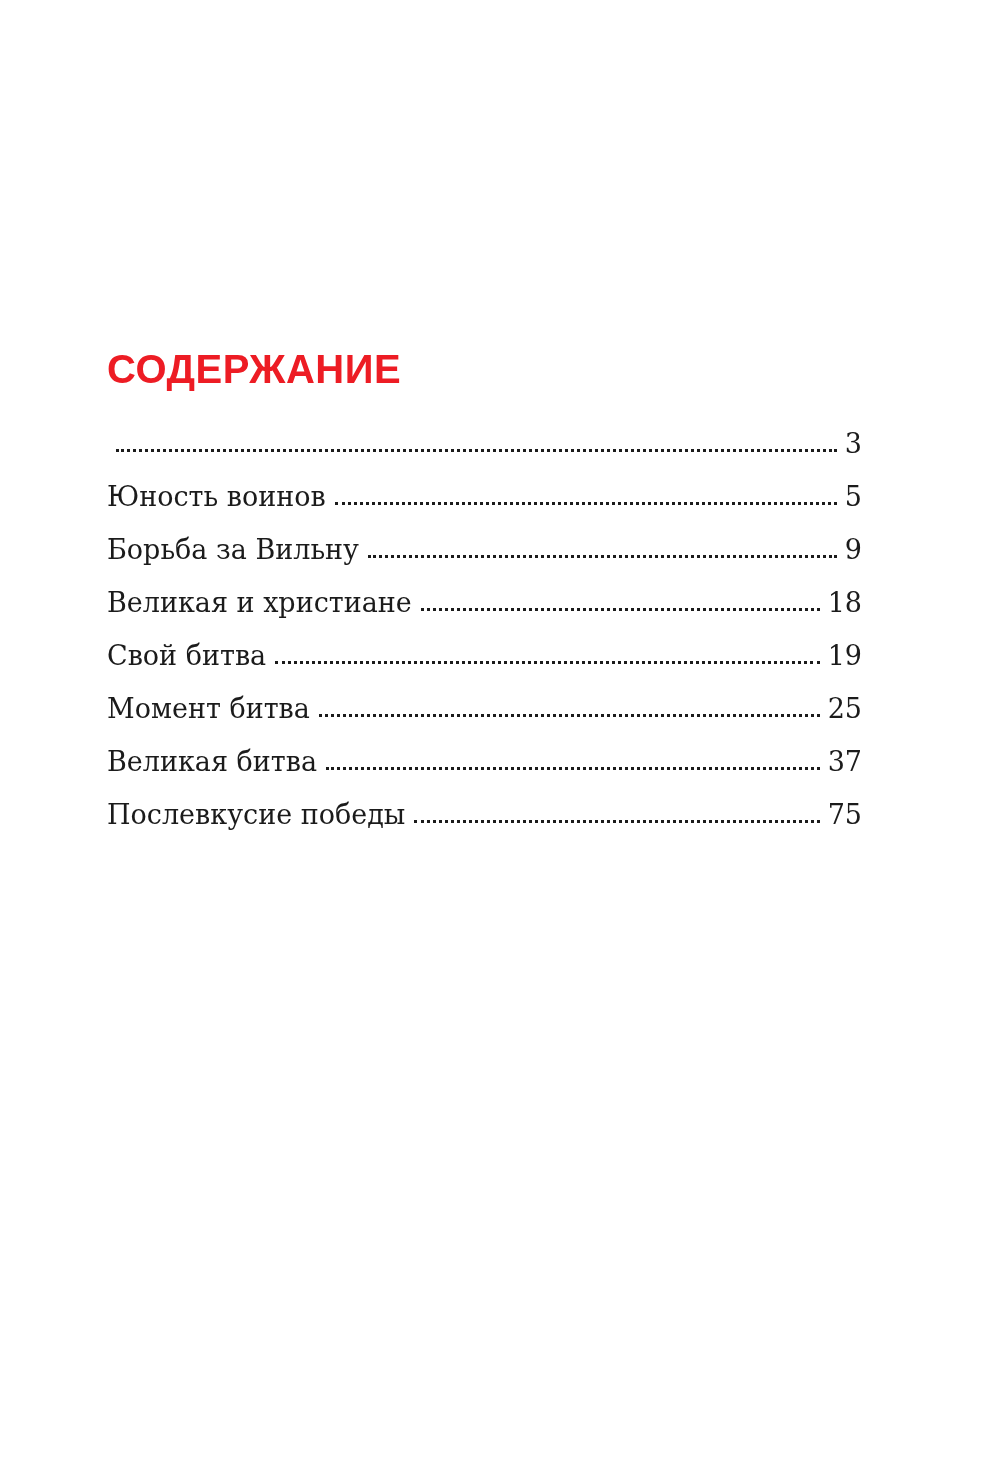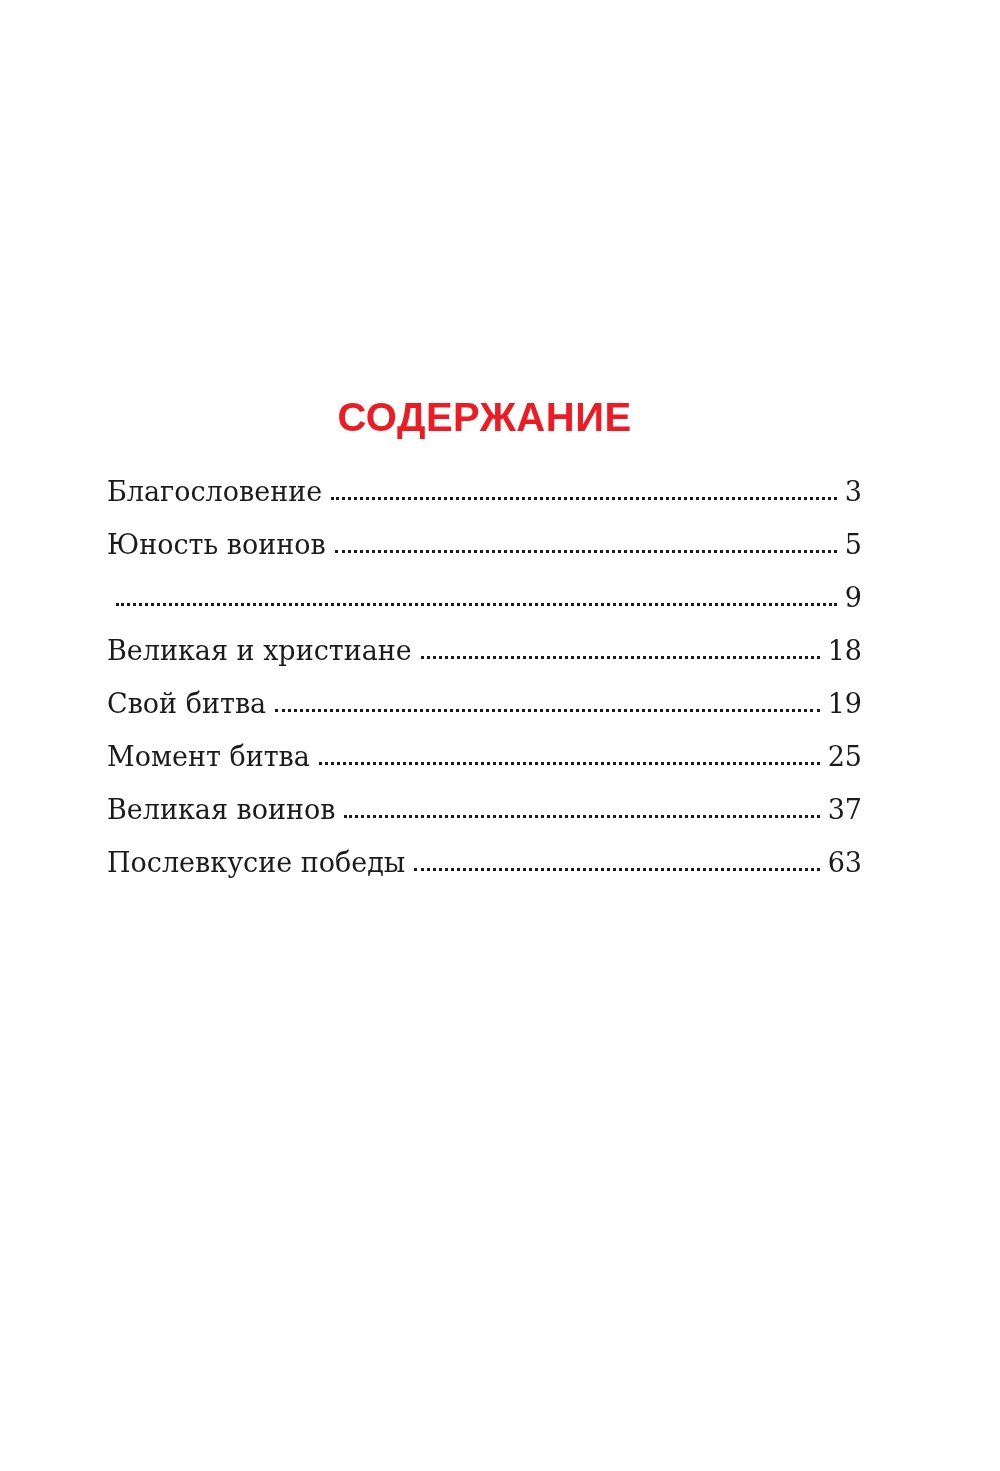--- a/index.html
+++ b/index.html
@@ -16,23 +16,22 @@
     position: absolute;
     inset: 0;
     background: #ffffff;
     padding: 349px 138px 0 107px;
   }
   .title {
     font-family: "Liberation Sans", sans-serif;
     font-weight: bold;
     font-size: 40px;
     line-height: 40px;
-    text-align: center;
+    text-align: left;
     letter-spacing: 0.5px;
-    margin-top: 48px;
   }
   .toc {
     margin-top: 28px;
   }
   .row {
     height: 53px;
     display: flex;
     align-items: center;
     font-size: 27px;
     white-space: nowrap;
@@ -50,32 +49,32 @@
     text-align: right;
   }
 </style>
 </head>
 <body>
 
 <div class="page" style="color: rgb(27, 27, 27); background: rgb(255, 255, 255);">
   <h1 class="title" style="color: rgb(237, 28, 36);">СОДЕРЖАНИЕ</h1>
   <div class="toc">
   <div class="row">
-    <span class="label">Благословение</span>
     <span class="dots"></span>
     <span class="num">3</span>
   </div>
 
   <div class="row">
     <span class="label">Юность воинов</span>
     <span class="dots"></span>
     <span class="num">5</span>
   </div>
 
   <div class="row">
+    <span class="label">Борьба за Вильну</span>
     <span class="dots"></span>
     <span class="num">9</span>
   </div>
 
   <div class="row">
     <span class="label">Великая и христиане</span>
     <span class="dots"></span>
     <span class="num">18</span>
   </div>
 
@@ -85,25 +84,25 @@
     <span class="num">19</span>
   </div>
 
   <div class="row">
     <span class="label">Момент битва</span>
     <span class="dots"></span>
     <span class="num">25</span>
   </div>
 
   <div class="row">
-    <span class="label">Великая воинов</span>
+    <span class="label">Великая битва</span>
     <span class="dots"></span>
     <span class="num">37</span>
   </div>
 
   <div class="row">
     <span class="label">Послевкусие победы</span>
     <span class="dots"></span>
-    <span class="num">63</span>
+    <span class="num">75</span>
   </div>
 
 </div>
 </div>
 
 </body></html>

